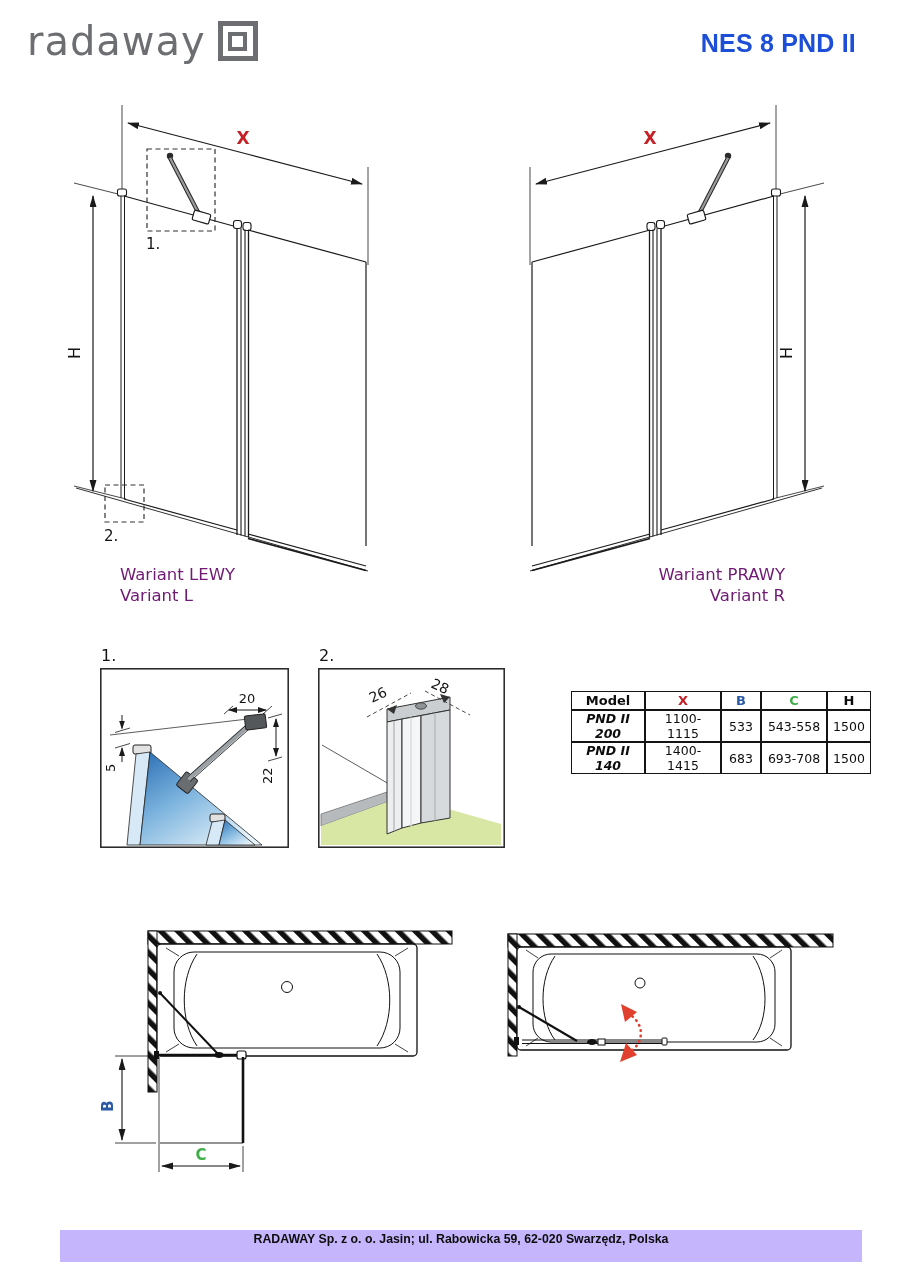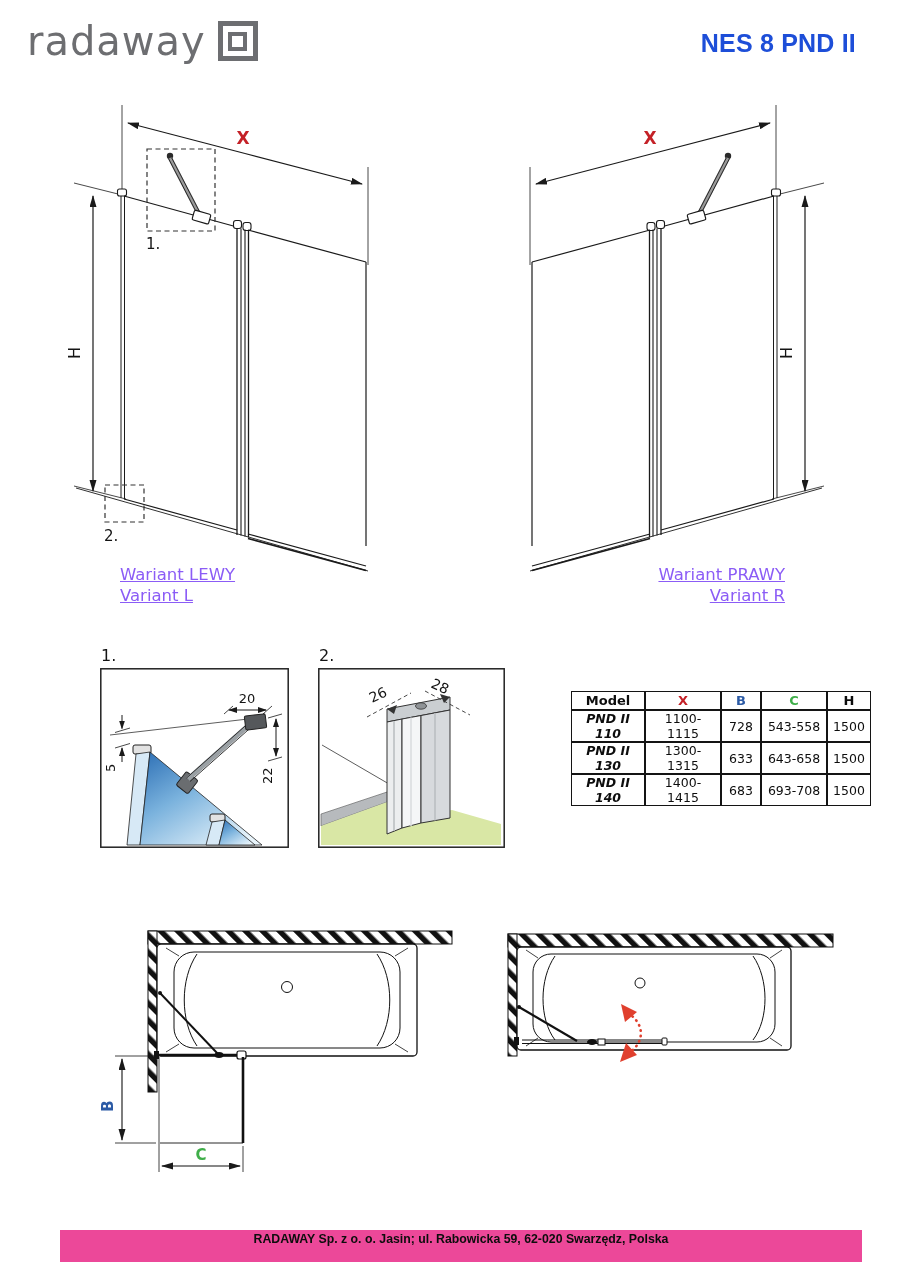--- a/index.html
+++ b/index.html
@@ -10,21 +10,21 @@
   .logo{position:absolute;left:27px;top:20px;display:flex;align-items:center;gap:12px;}
   .logo-text{font-size:40px;line-height:42px;color:#6d6e71;letter-spacing:1px;font-weight:400;}
   .logo-icon{width:40px;height:40px;border:5px solid #6d6e71;box-sizing:border-box;
              display:flex;align-items:center;justify-content:center;}
   .logo-icon-inner{width:19px;height:19px;border:4px solid #6d6e71;box-sizing:border-box;}
   .doc-title{position:absolute;top:29px;right:50px;font-family:"Liberation Sans",sans-serif;
              font-size:25px;font-weight:bold;letter-spacing:0.2px;color:#1d4ed8;}
 
   
   .svg-abs{position:absolute;}
-  .caption{position:absolute;font-size:16.5px;line-height:21px;color:#8b5cf6;text-decoration:underline;}
+  .caption{position:absolute;font-size:16.5px;line-height:21px;color:#701a75;}
   .caption-right{width:225px;text-align:right;}
   .detail-label{position:absolute;font-size:16px;color:#141414;}
 
   svg text{font-family:"DejaVu Sans",sans-serif;}
   .dim-x{fill:#c42127;font-size:17px;font-weight:bold;}
   .dim-h{fill:#141414;font-size:16px;}
   .ref-num{fill:#141414;font-size:15px;}
   .dim-num{fill:#141414;font-size:13px;}
   .dim-num2{fill:#141414;font-size:14px;}
   .dim-b{fill:#2b5aa5;font-size:15px;font-weight:bold;}
@@ -34,21 +34,21 @@
   .spec-table{position:absolute;left:551px;top:691px;border-collapse:separate;border-spacing:0;
               font-size:12.5px;color:#0d0d0d;padding-left:20px;}
   .spec-table th,.spec-table td{border:1.6px solid #141414;text-align:center;
               padding:0 3px;height:17px;background:#fff;}
   .spec-table th{font-weight:bold;font-size:13px;}
   .spec-table td.model{font-weight:bold;font-style:italic;}
   .col-model{width:66px;} .col-x{width:68px;} .col-b{width:32px;} .col-c{width:58px;} .col-h{width:36px;}
   .th-x{color:#c42127;} .th-b{color:#2b5aa5;} .th-c{color:#3fae49;}
 
   
-  .footer-bar{position:absolute;left:60px;top:1230px;width:802px;height:32px;background:#ec4899;
+  .footer-bar{position:absolute;left:60px;top:1230px;width:802px;height:32px;background:#c4b5fd;
               text-align:center;font-family:"Liberation Sans",sans-serif;font-weight:bold;
               font-size:12.3px;line-height:14.6px;color:#0d0d0d;padding-top:2px;box-sizing:border-box;}
 </style>
 </head>
 <body>
 
 <div id="page">
 
   <div class="logo">
     <span class="logo-text">radaway</span>
@@ -247,31 +247,24 @@
       <tr>
         <th class="col-model">Model</th>
         <th class="col-x th-x">X</th>
         <th class="col-b th-b">B</th>
         <th class="col-c th-c">C</th>
         <th class="col-h">H</th>
       </tr>
     </thead>
     <tbody>
       <tr>
-        <td class="model">PND II 110</td>
+        <td class="model">PND II 200</td>
         <td>1100-1115</td>
-        <td>728</td>
+        <td>533</td>
         <td>543-558</td>
-        <td>1500</td>
-      </tr>
-      <tr>
-        <td class="model">PND II 130</td>
-        <td>1300-1315</td>
-        <td>633</td>
-        <td>643-658</td>
         <td>1500</td>
       </tr>
       <tr>
         <td class="model">PND II 140</td>
         <td>1400-1415</td>
         <td>683</td>
         <td>693-708</td>
         <td>1500</td>
       </tr>
     </tbody>

